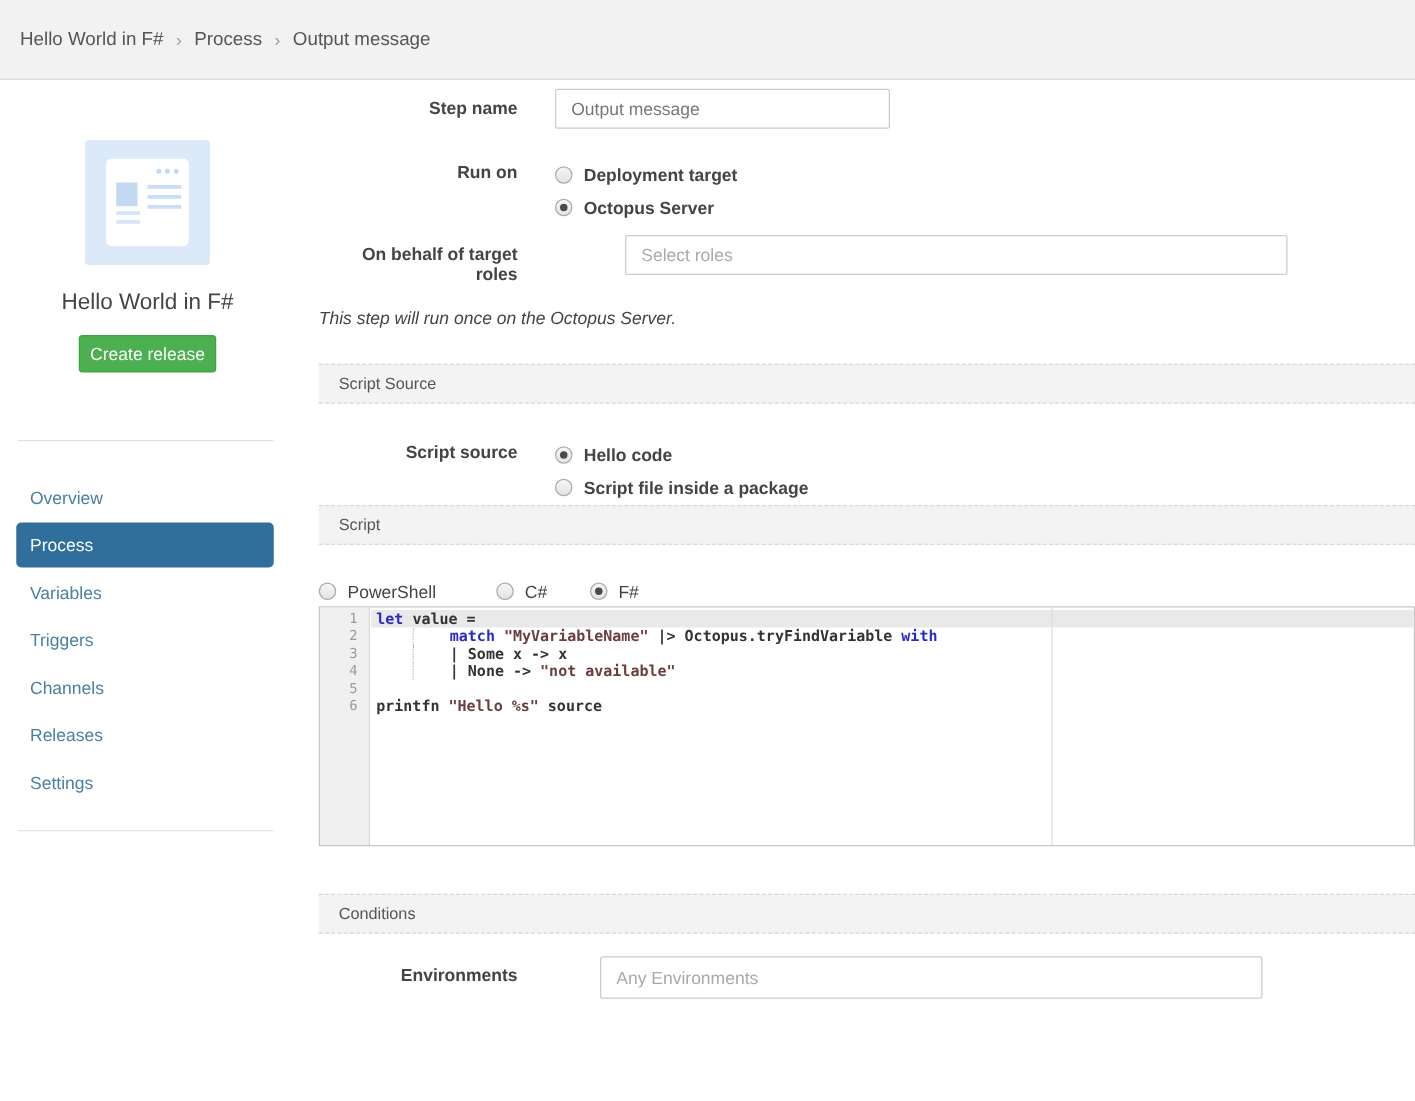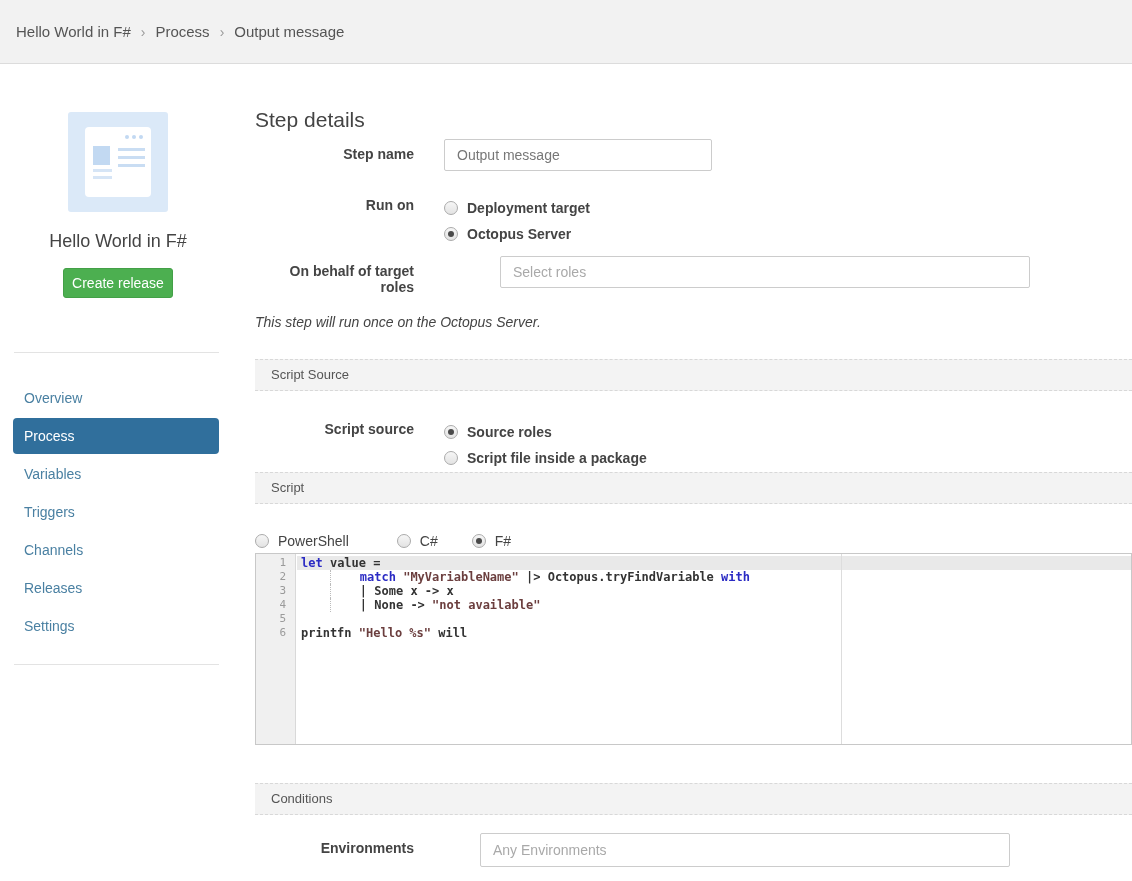--- a/index.html
+++ b/index.html
@@ -140,21 +140,20 @@
       <div class="nav-item">Variables</div>
       <div class="nav-item">Triggers</div>
       <div class="nav-item">Channels</div>
       <div class="nav-item">Releases</div>
       <div class="nav-item">Settings</div>
     </div>
     <hr class="side-div bottom">
   </div>
 
   <div class="main">
-    <h1 class="page-title">Step details</h1>
 
     <div class="form-row row-stepname">
       <div class="f-label">Step name</div>
       <input class="tb w-step" type="text" value="Output message" style="">
     </div>
 
     <div class="form-row row-runon">
       <div class="f-label tight">Run on</div>
       <div class="radio-stack">
         <div class="radio-opt">
@@ -174,21 +173,21 @@
     </div>
 
     <div class="run-note">This step will run once on the Octopus Server.</div>
 
     <div class="sec-head">Script Source</div>
     <div class="form-row row-scriptsource">
       <div class="f-label tight">Script source</div>
       <div class="radio-stack">
         <div class="radio-opt">
           <span class="radio checked"></span>
-          <span class="opt-label">Source roles</span>
+          <span class="opt-label">Hello code</span>
         </div>
         <div class="radio-opt">
           <span class="radio"></span>
           <span class="opt-label">Script file inside a package</span>
         </div>
       </div>
     </div>
 
     <div class="sec-head script">Script</div>
     <div class="lang-row">
@@ -216,21 +215,21 @@
           <div class="gnum">4</div>
           <div class="gnum">5</div>
           <div class="gnum">6</div>
         </div>
       <div class="lines">
           <div class="code-line active"><span class="tok kw">let</span><span class="tok pl"> value =</span></div>
           <div class="code-line"><span class="tok ws">    </span><span class="tok wsg">    </span><span class="tok kw">match</span><span class="tok pl"> </span><span class="tok str">"MyVariableName"</span><span class="tok pl"> |&gt; Octopus.tryFindVariable </span><span class="tok kw">with</span></div>
           <div class="code-line"><span class="tok ws">    </span><span class="tok wsg">    </span><span class="tok pl">| Some x -&gt; x</span></div>
           <div class="code-line"><span class="tok ws">    </span><span class="tok wsg">    </span><span class="tok pl">| None -&gt; </span><span class="tok str">"not available"</span></div>
           <div class="code-line"></div>
-          <div class="code-line"><span class="tok pl">printfn </span><span class="tok str">"Hello %s"</span><span class="tok pl"> will</span></div>
+          <div class="code-line"><span class="tok pl">printfn </span><span class="tok str">"Hello %s"</span><span class="tok pl"> source</span></div>
         </div>
       <div class="ruler"></div>
     </div>
 
     <div class="sec-head conditions">Conditions</div>
     <div class="form-row row-env">
       <div class="f-label">Environments</div>
       <input class="tb w-wide" type="text" placeholder="Any Environments" style="">
     </div>
   </div>

